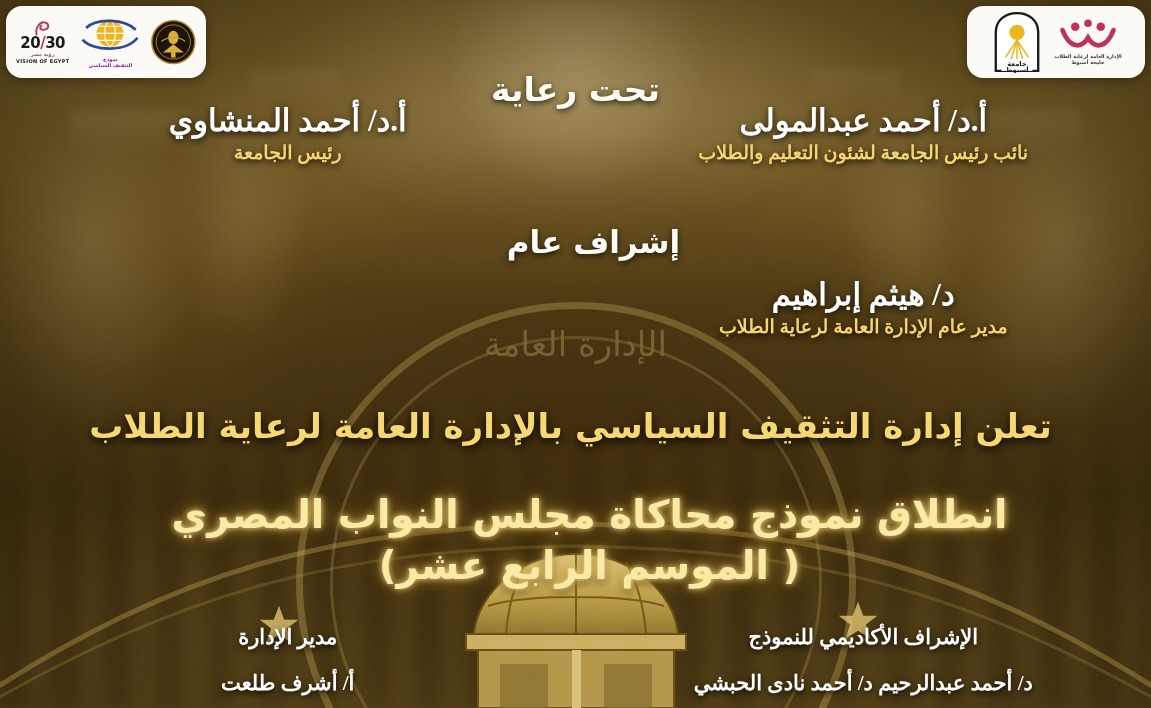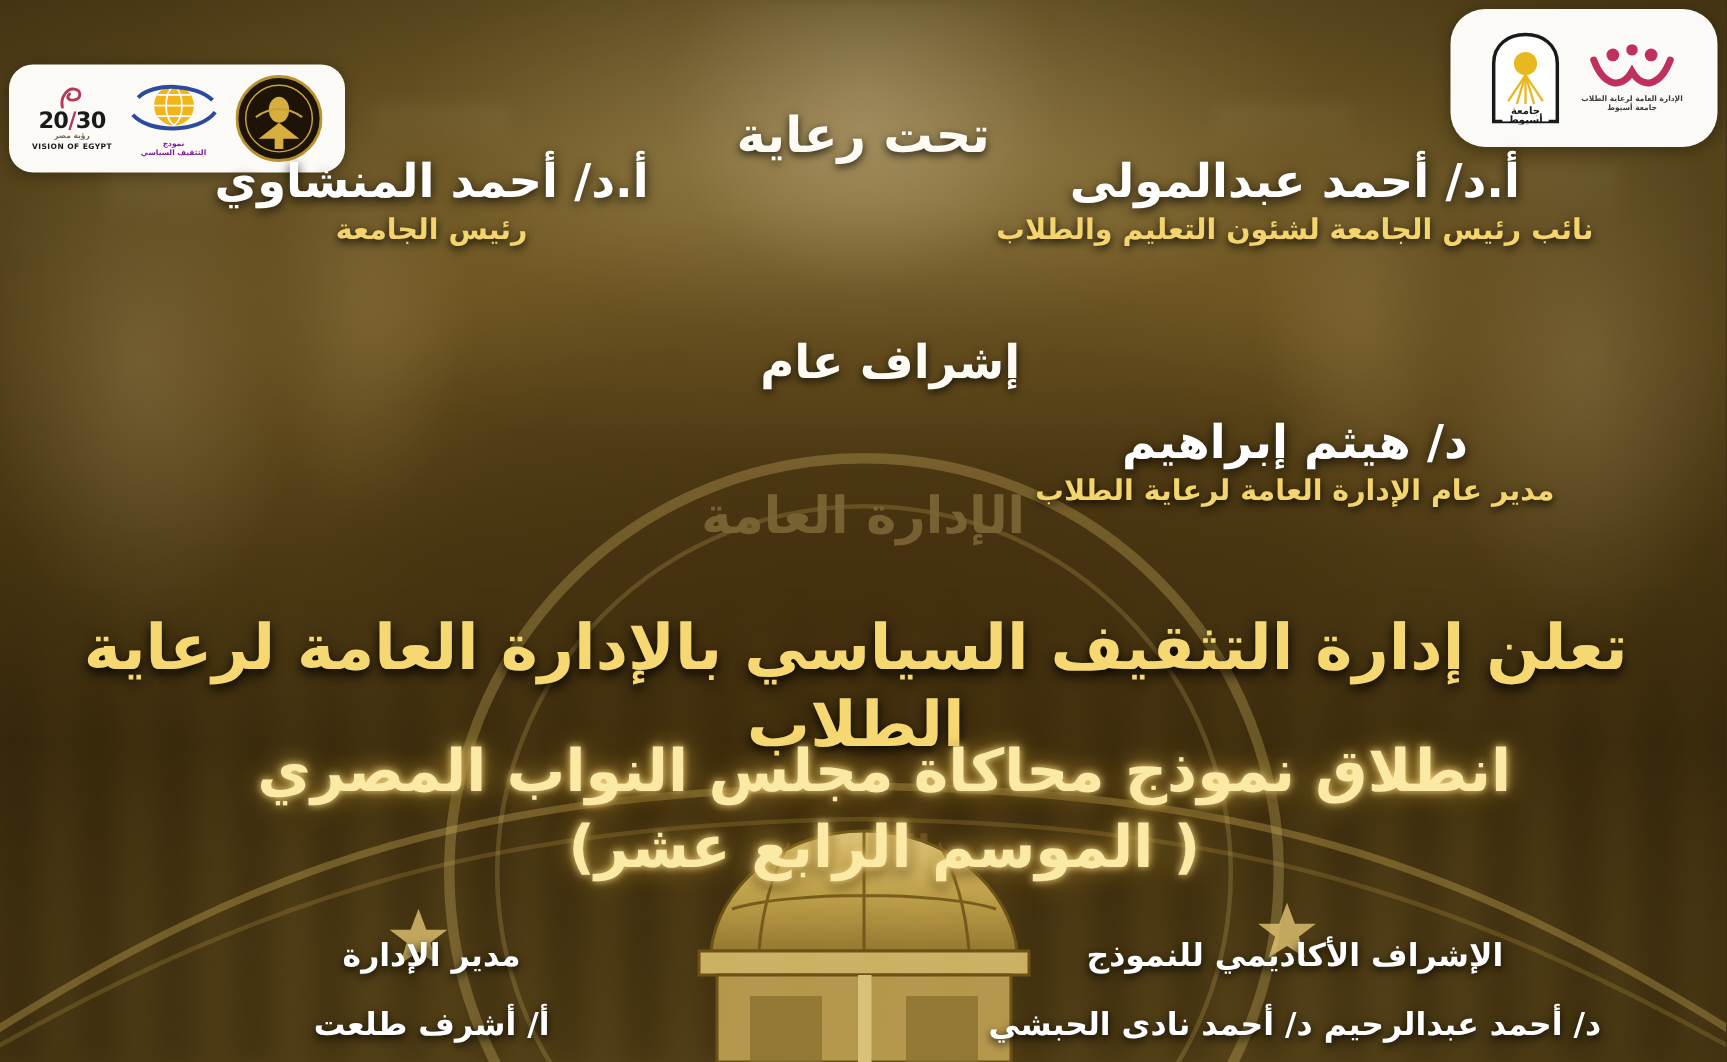--- a/index.html
+++ b/index.html
@@ -61,21 +61,21 @@
   .wm-ring{
     position:absolute;inset:0;border-radius:50%;
     border:7px solid rgba(240,212,120,.85);
   }
   .wm-ring2{
     position:absolute;inset:34px;border-radius:50%;
     border:3px solid rgba(240,212,120,.6);
   }
   .wm-txt{
     position:absolute;left:0;right:0;text-align:center;
-    color:rgba(245,220,140,.9);font-weight:700;white-space:nowrap;
+    color:rgba(245,220,140,.9);font-weight:400;white-space:nowrap;
   }
   .wm-top{top:22px;font-size:34px;letter-spacing:2px;}
   .wm-mid{top:250px;font-size:26px;color:rgba(240,212,120,.55);}
 
   
   .dome{
     position:absolute;left:50%;bottom:0;transform:translateX(-50%);
     width:300px;height:160px;opacity:.92;pointer-events:none;
   }
   .star{
@@ -84,57 +84,57 @@
   .star.left{left:258px;top:604px;}
   .star.right{right:272px;top:600px;}
   .swoosh{position:absolute;left:0;right:0;bottom:0;height:200px;pointer-events:none;opacity:.55;}
 
   
   .logo-plate{
     position:absolute;top:6px;background:#fbfaf6;border-radius:16px;
     display:flex;align-items:center;justify-content:center;gap:10px;
     box-shadow:0 2px 10px rgba(0,0,0,.35);
   }
-  .logo-left{left:6px;width:224px;height:72px;padding:4px 10px;margin-top:37px;}
-  .logo-right{right:6px;width:178px;height:92px;padding:4px 8px;border-radius:23px;}
+  .logo-left{left:6px;width:200px;height:72px;padding:4px 10px;}
+  .logo-right{right:6px;width:178px;height:72px;padding:4px 8px;}
   .logo-cap{font-size:5px;font-weight:700;line-height:1.25;text-align:center;white-space:nowrap;}
 
   
   .content{position:absolute;inset:0;}
   .center{text-align:center;}
 
   .kicker{
     position:absolute;left:0;right:0;top:22px;
     font-size:33px;font-weight:700;color:#fdfbf4;
     text-shadow:0 2px 6px rgba(0,0,0,.75);
     margin-top:48px;
   }
 
   .row{position:absolute;left:0;right:0;display:flex;justify-content:space-between;}
-  .col{width:50%;text-align:center;padding:0 12px;}
+  .col{width:50%;text-align:center;padding:0 12px;font-family:Liberation Serif, serif;}
 
   .person-name{
     font-size:31px;font-weight:700;color:#ffffff;line-height:1.12;
     text-shadow:0 2px 7px rgba(0,0,0,.8);
   }
   .person-role{
     font-size:19px;font-weight:700;color:#f3d46d;line-height:1.2;margin-top:3px;
     text-shadow:0 2px 6px rgba(0,0,0,.85);
   }
 
   .section-label{
     position:absolute;left:0;right:0;
     font-size:31px;font-weight:700;color:#fdfbf4;
     text-shadow:0 2px 6px rgba(0,0,0,.75);
     margin-left:36px;
   }
 
   .announce{
     position:absolute;left:0;right:10px;top:406px;
-    font-size:42px;font-weight:700;color:#f6d873;line-height:1.22;
+    font-size:34px;font-weight:700;color:#f6d873;line-height:1.22;
     text-shadow:0 3px 8px rgba(0,0,0,.9);
     padding:0 14px;
   }
 
   .headline{
     position:absolute;left:0;right:0;top:489px;
     font-size:39px;font-weight:700;line-height:1.32;
     color:#fbe9a6;
     padding:0 40px;
     text-shadow:

